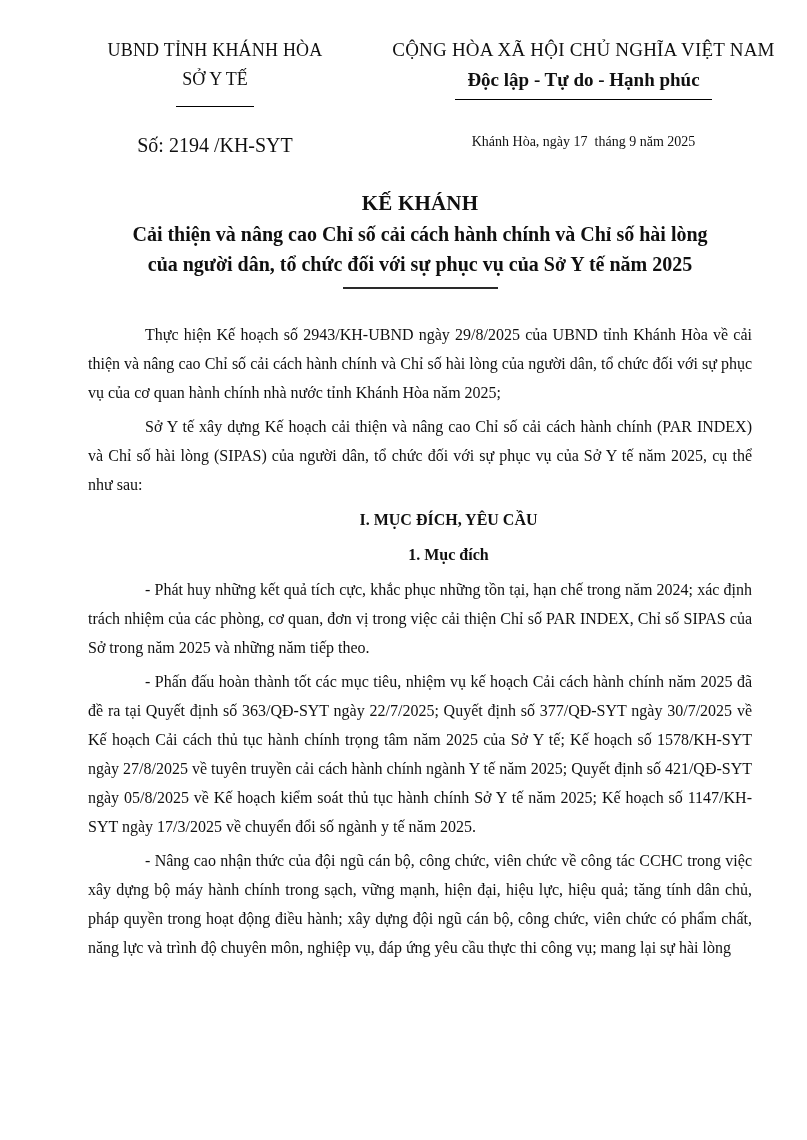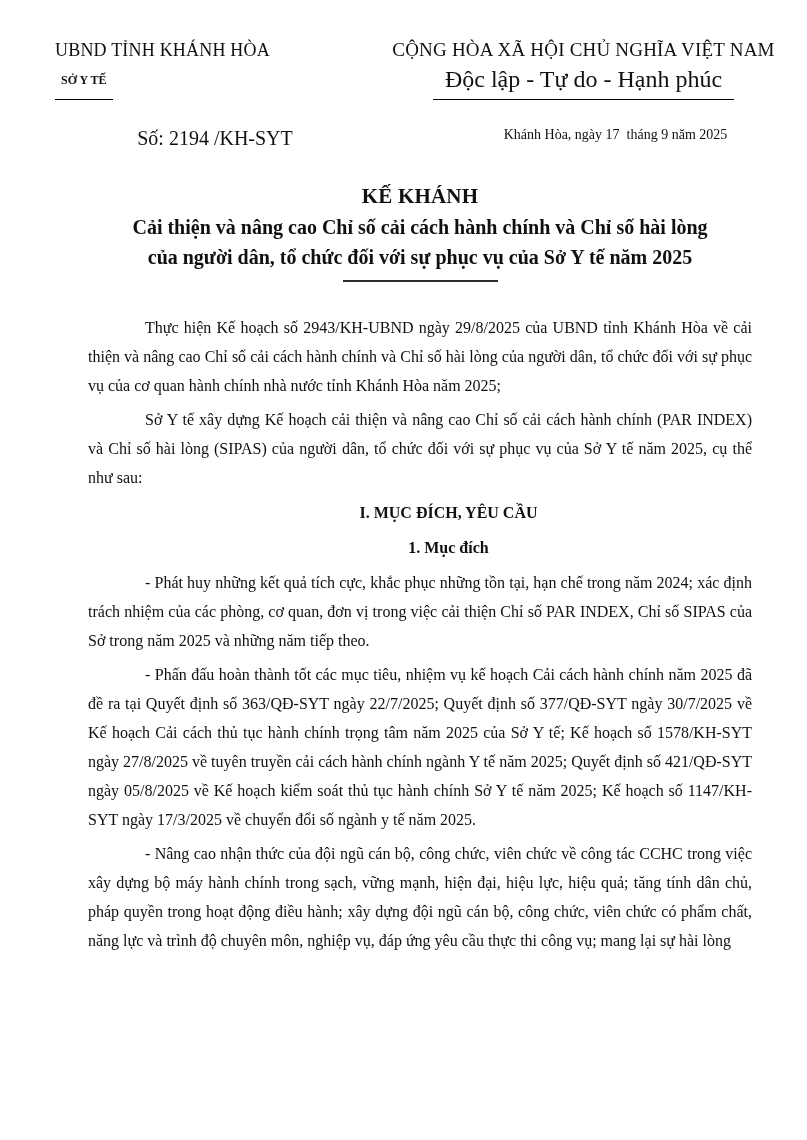--- a/index.html
+++ b/index.html
@@ -18,60 +18,59 @@
     box-sizing: border-box;
   }
   
   .header-row {
     display: flex;
     padding-top: 36px;
   }
   .header-left {
     width: 320px;
     margin-left: 55px;
-    text-align: left;
+    text-align: center;
     flex: 0 0 auto;
   }
   .header-right {
     width: 417px;
     text-align: center;
     flex: 0 0 auto;
   }
   .org-parent {
     font-size: 18px;
     line-height: 28px;
     letter-spacing: 0.2px;
   }
   .org-name-wrap { line-height: 30px; }
   .org-name {
     display: inline-block;
-    font-weight: bold;
-    font-size: 12px;
-    padding: 0 6px 4px;
+    font-weight: normal;
+    font-size: 18px;
+    padding: 0 6px 12px;
     border-bottom: 1.5px solid #000;
   }
   .motto-line1 {
     font-weight: normal;
     font-size: 19px;
     line-height: 28px;
     letter-spacing: 0.2px;
   }
   .motto-wrap { line-height: 31px; }
   .motto-line2 {
     display: inline-block;
-    font-weight: normal;
-    font-size: 24px;
+    font-weight: bold;
+    font-size: 19px;
     padding: 0 12px 4px;
     border-bottom: 1.5px solid #000;
   }
   
   .ref-row {
     display: flex;
     margin-top: 27px;
-    gap: 32px;
   }
   .doc-number {
     width: 320px;
     margin-left: 55px;
     text-align: center;
     font-size: 20px;
     flex: 0 0 auto;
   }
   .date-line {
     width: 417px;

